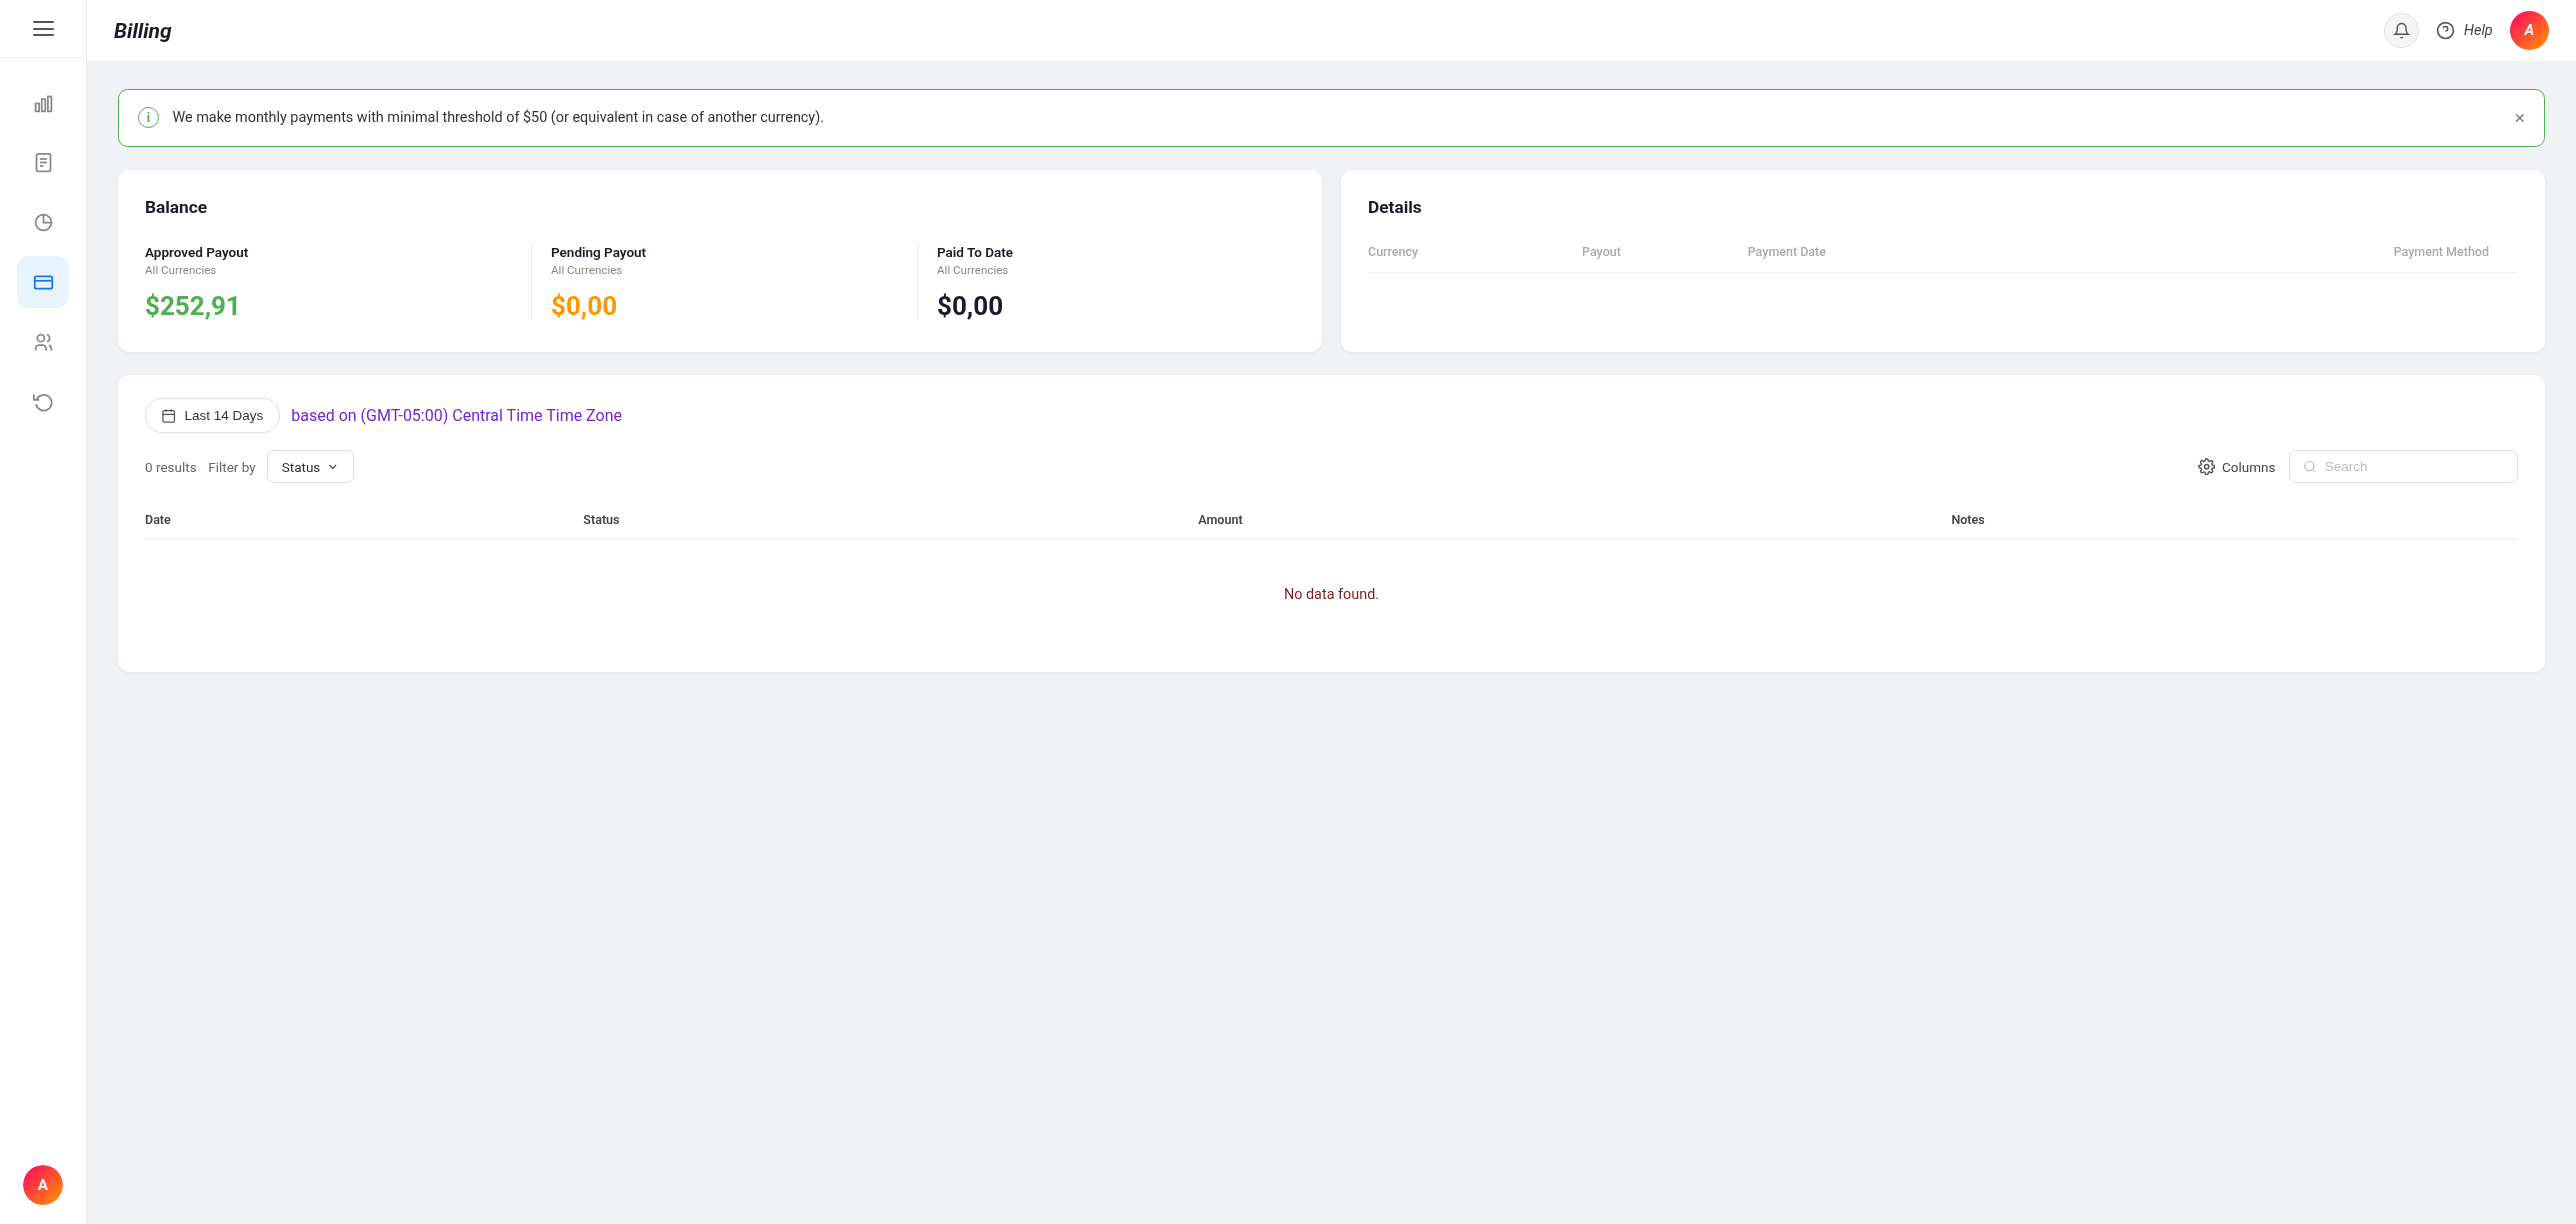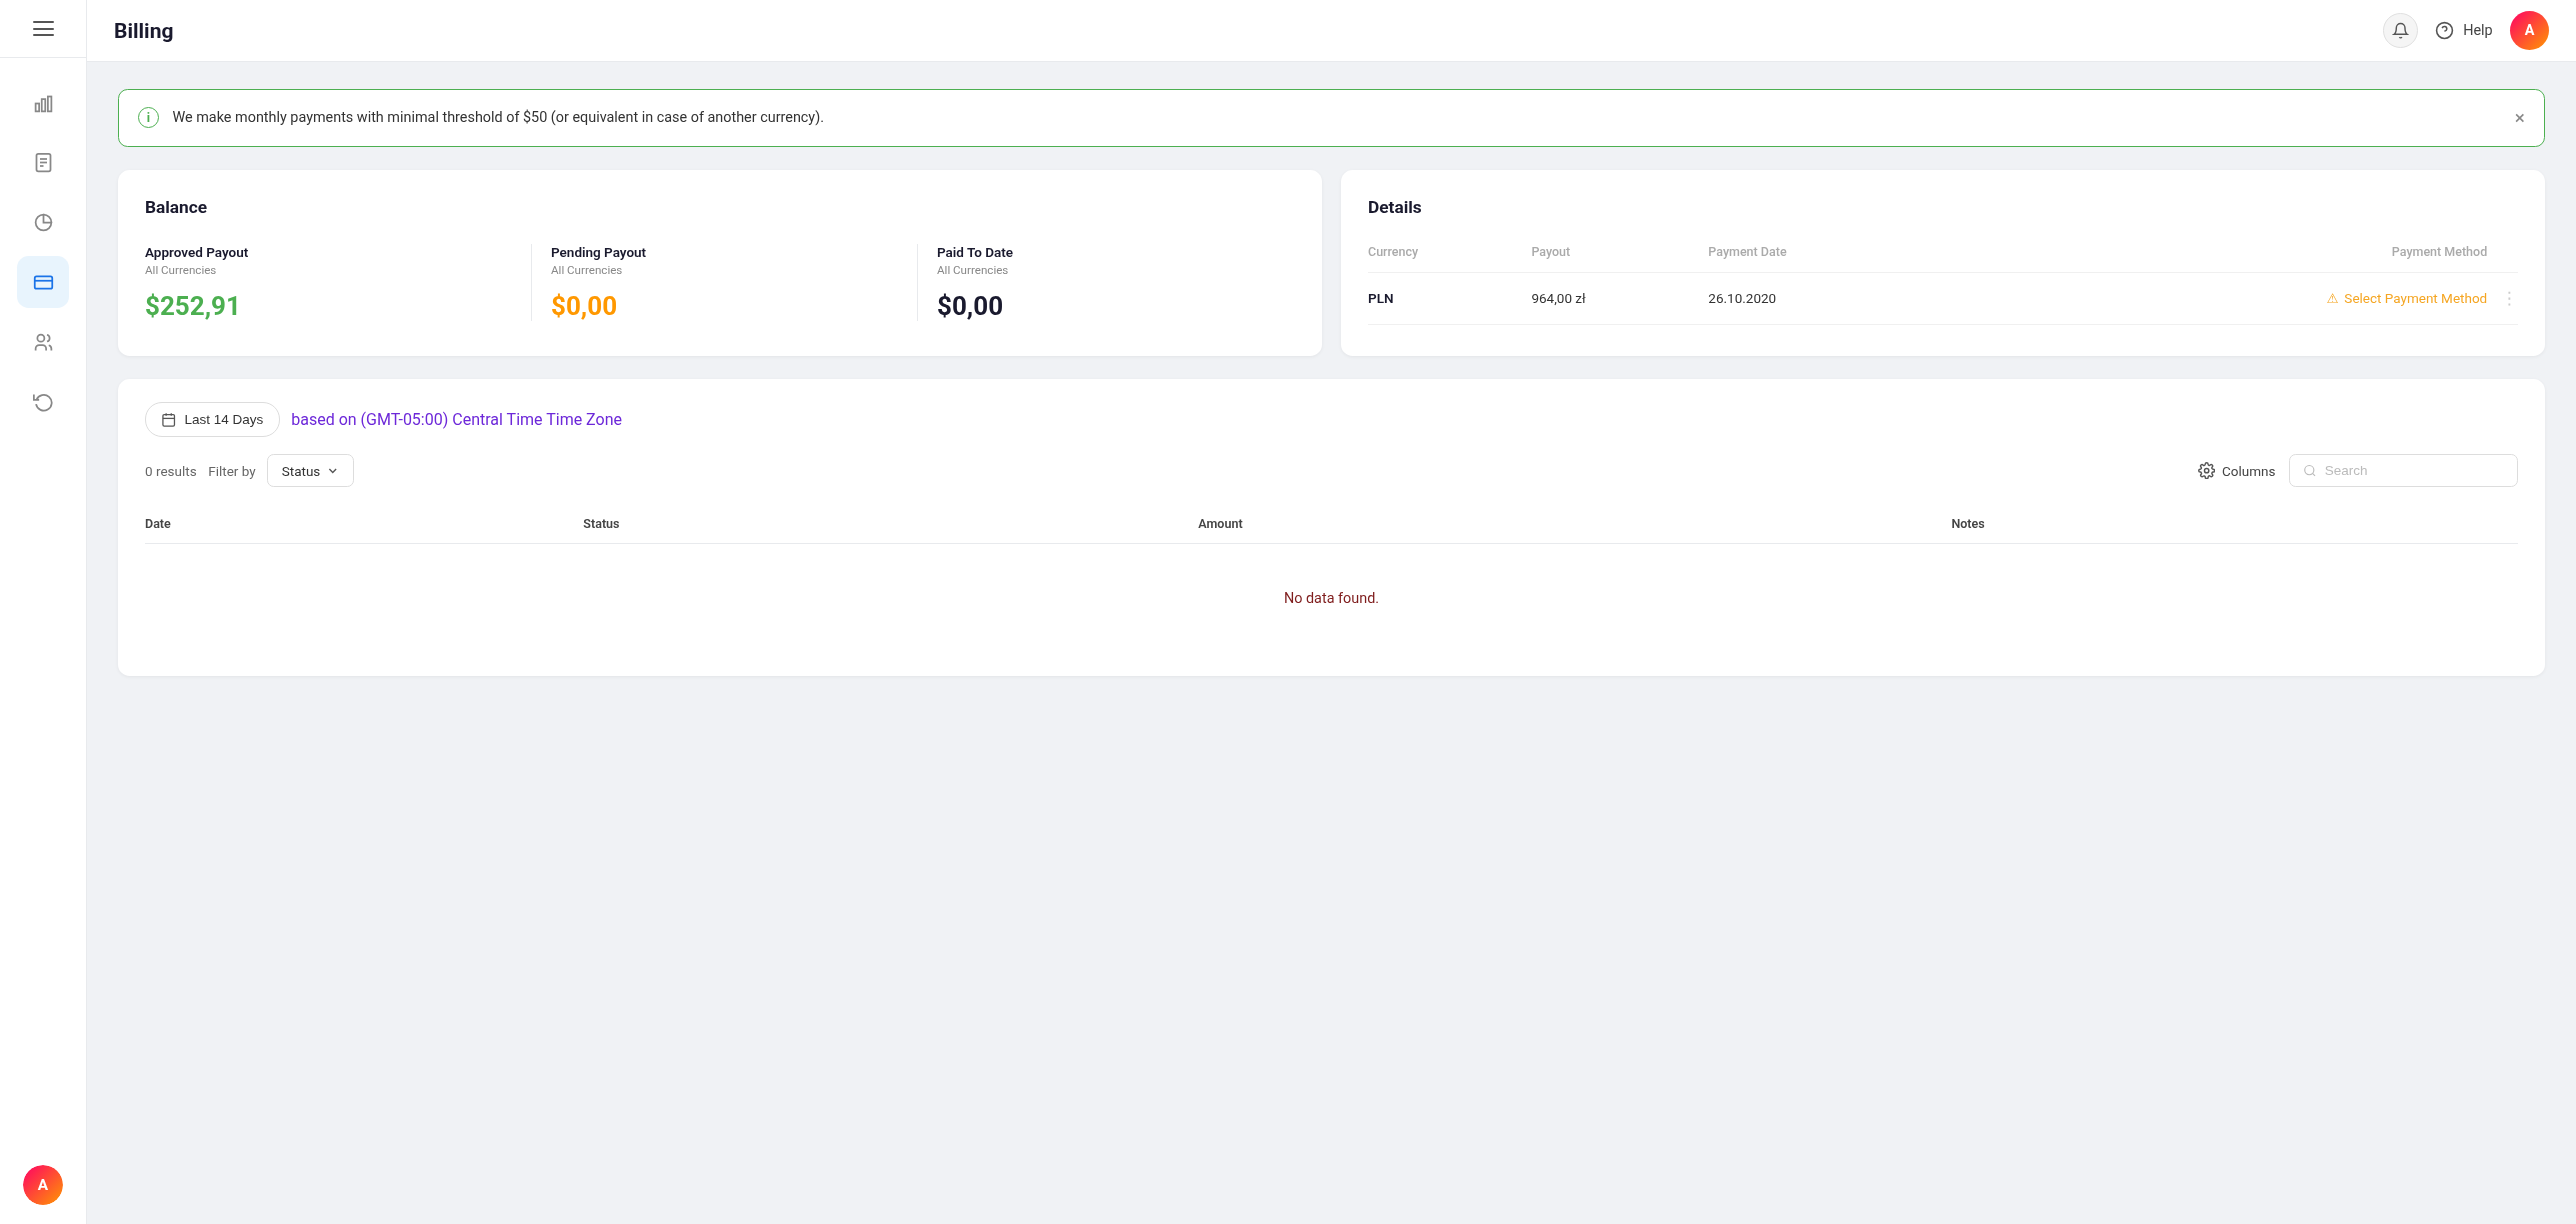--- a/index.html
+++ b/index.html
@@ -100,20 +100,21 @@
     
     .topbar {
       background: #fff;
       border-bottom: 1px solid #e8eaed;
       height: 62px;
       display: flex;
       align-items: center;
       padding: 0 27px;
       justify-content: space-between;
       flex-shrink: 0;
+      font-style: italic;
     }
     .topbar-title {
       font-size: 21px;
       font-weight: 700;
       color: #1a1a2e;
     }
     .topbar-right {
       display: flex;
       align-items: center;
       gap: 17.3px;
@@ -540,36 +541,20 @@
           <thead>
             <tr>
               <th>Currency</th>
               <th>Payout</th>
               <th>Payment Date</th>
               <th style="text-align:right;">Payment Method</th>
               <th style="width:29px;"></th>
             </tr>
           </thead>
           <tbody id="details-tbody">
-          <tr>
-      <td class="currency">PLN</td>
-      <td>964,00 zł</td>
-      <td>26.10.2020</td>
-      <td>
-        <div class="payment-method-cell">
-          <div class="select-payment-btn">
-            <span class="warning-icon">⚠</span>
-            <span>Select Payment Method</span>
-          </div>
-        </div>
-      </td>
-      <td>
-        <span class="dots-menu">⋮</span>
-      </td>
-    </tr>
             </tbody>
         </table>
       </div>
 
     </div>
 
     <div class="bottom-section">
 
       <div class="bottom-toolbar-top">
         <button class="date-filter-btn">

